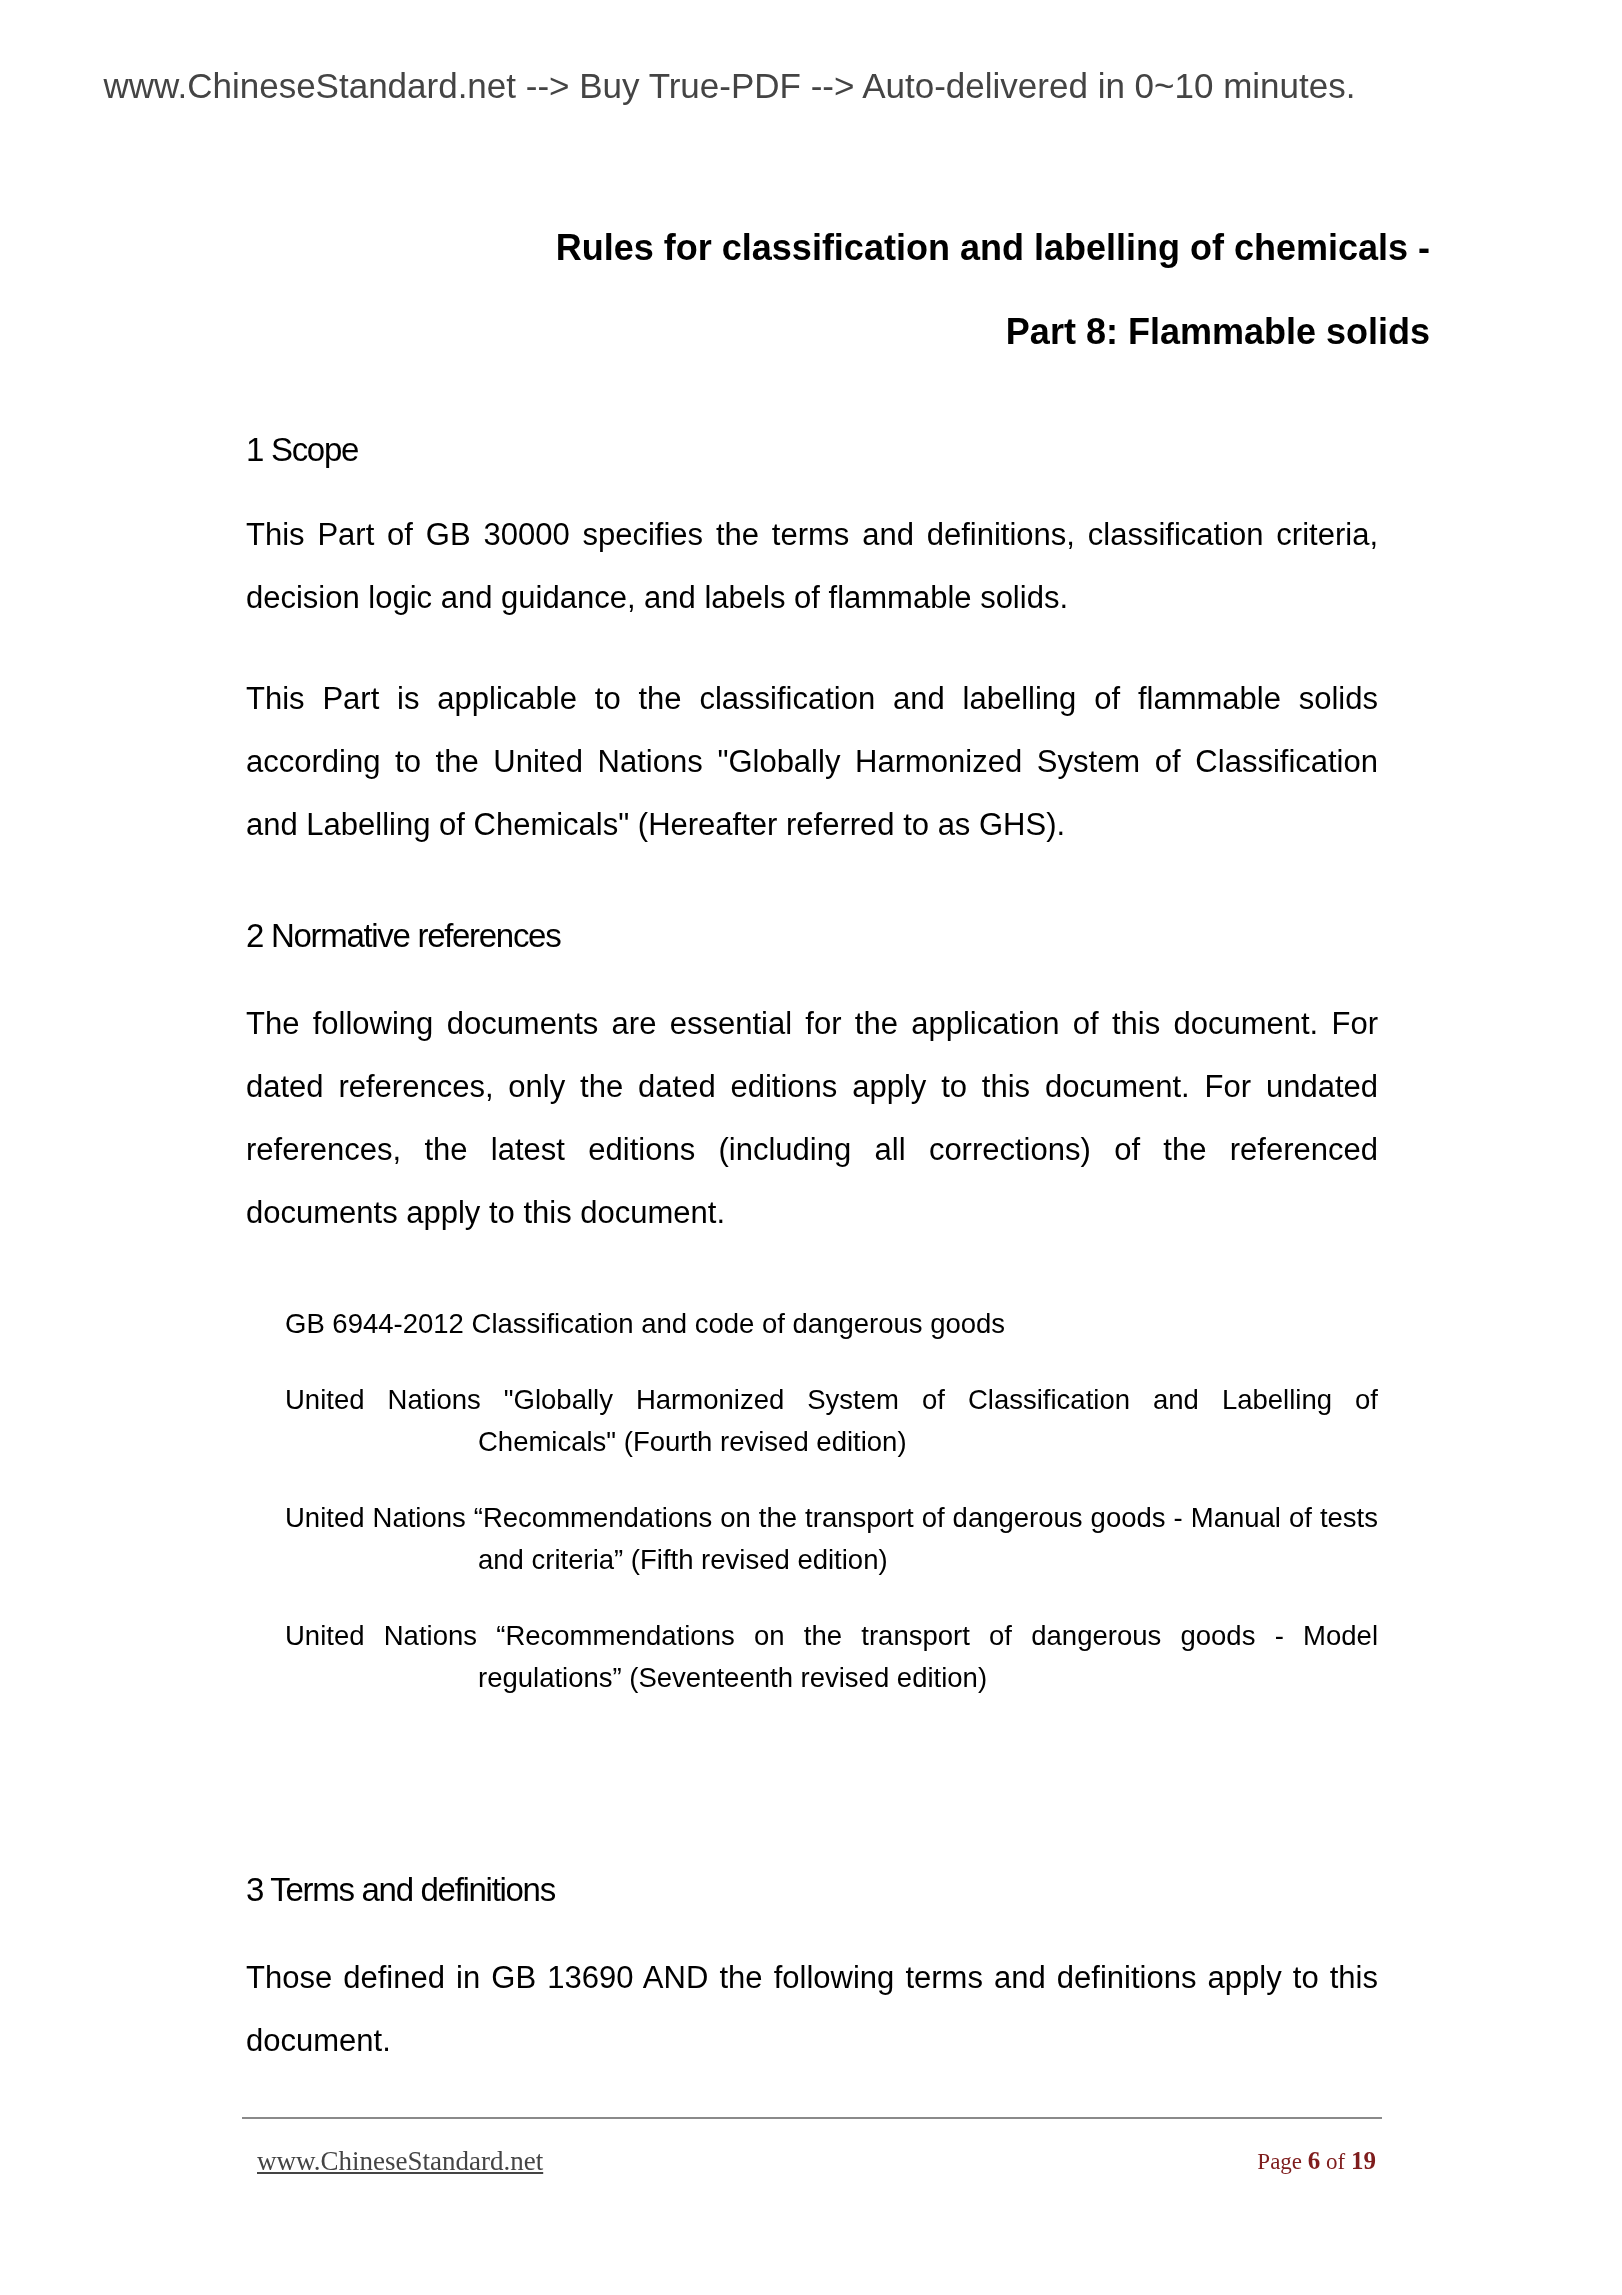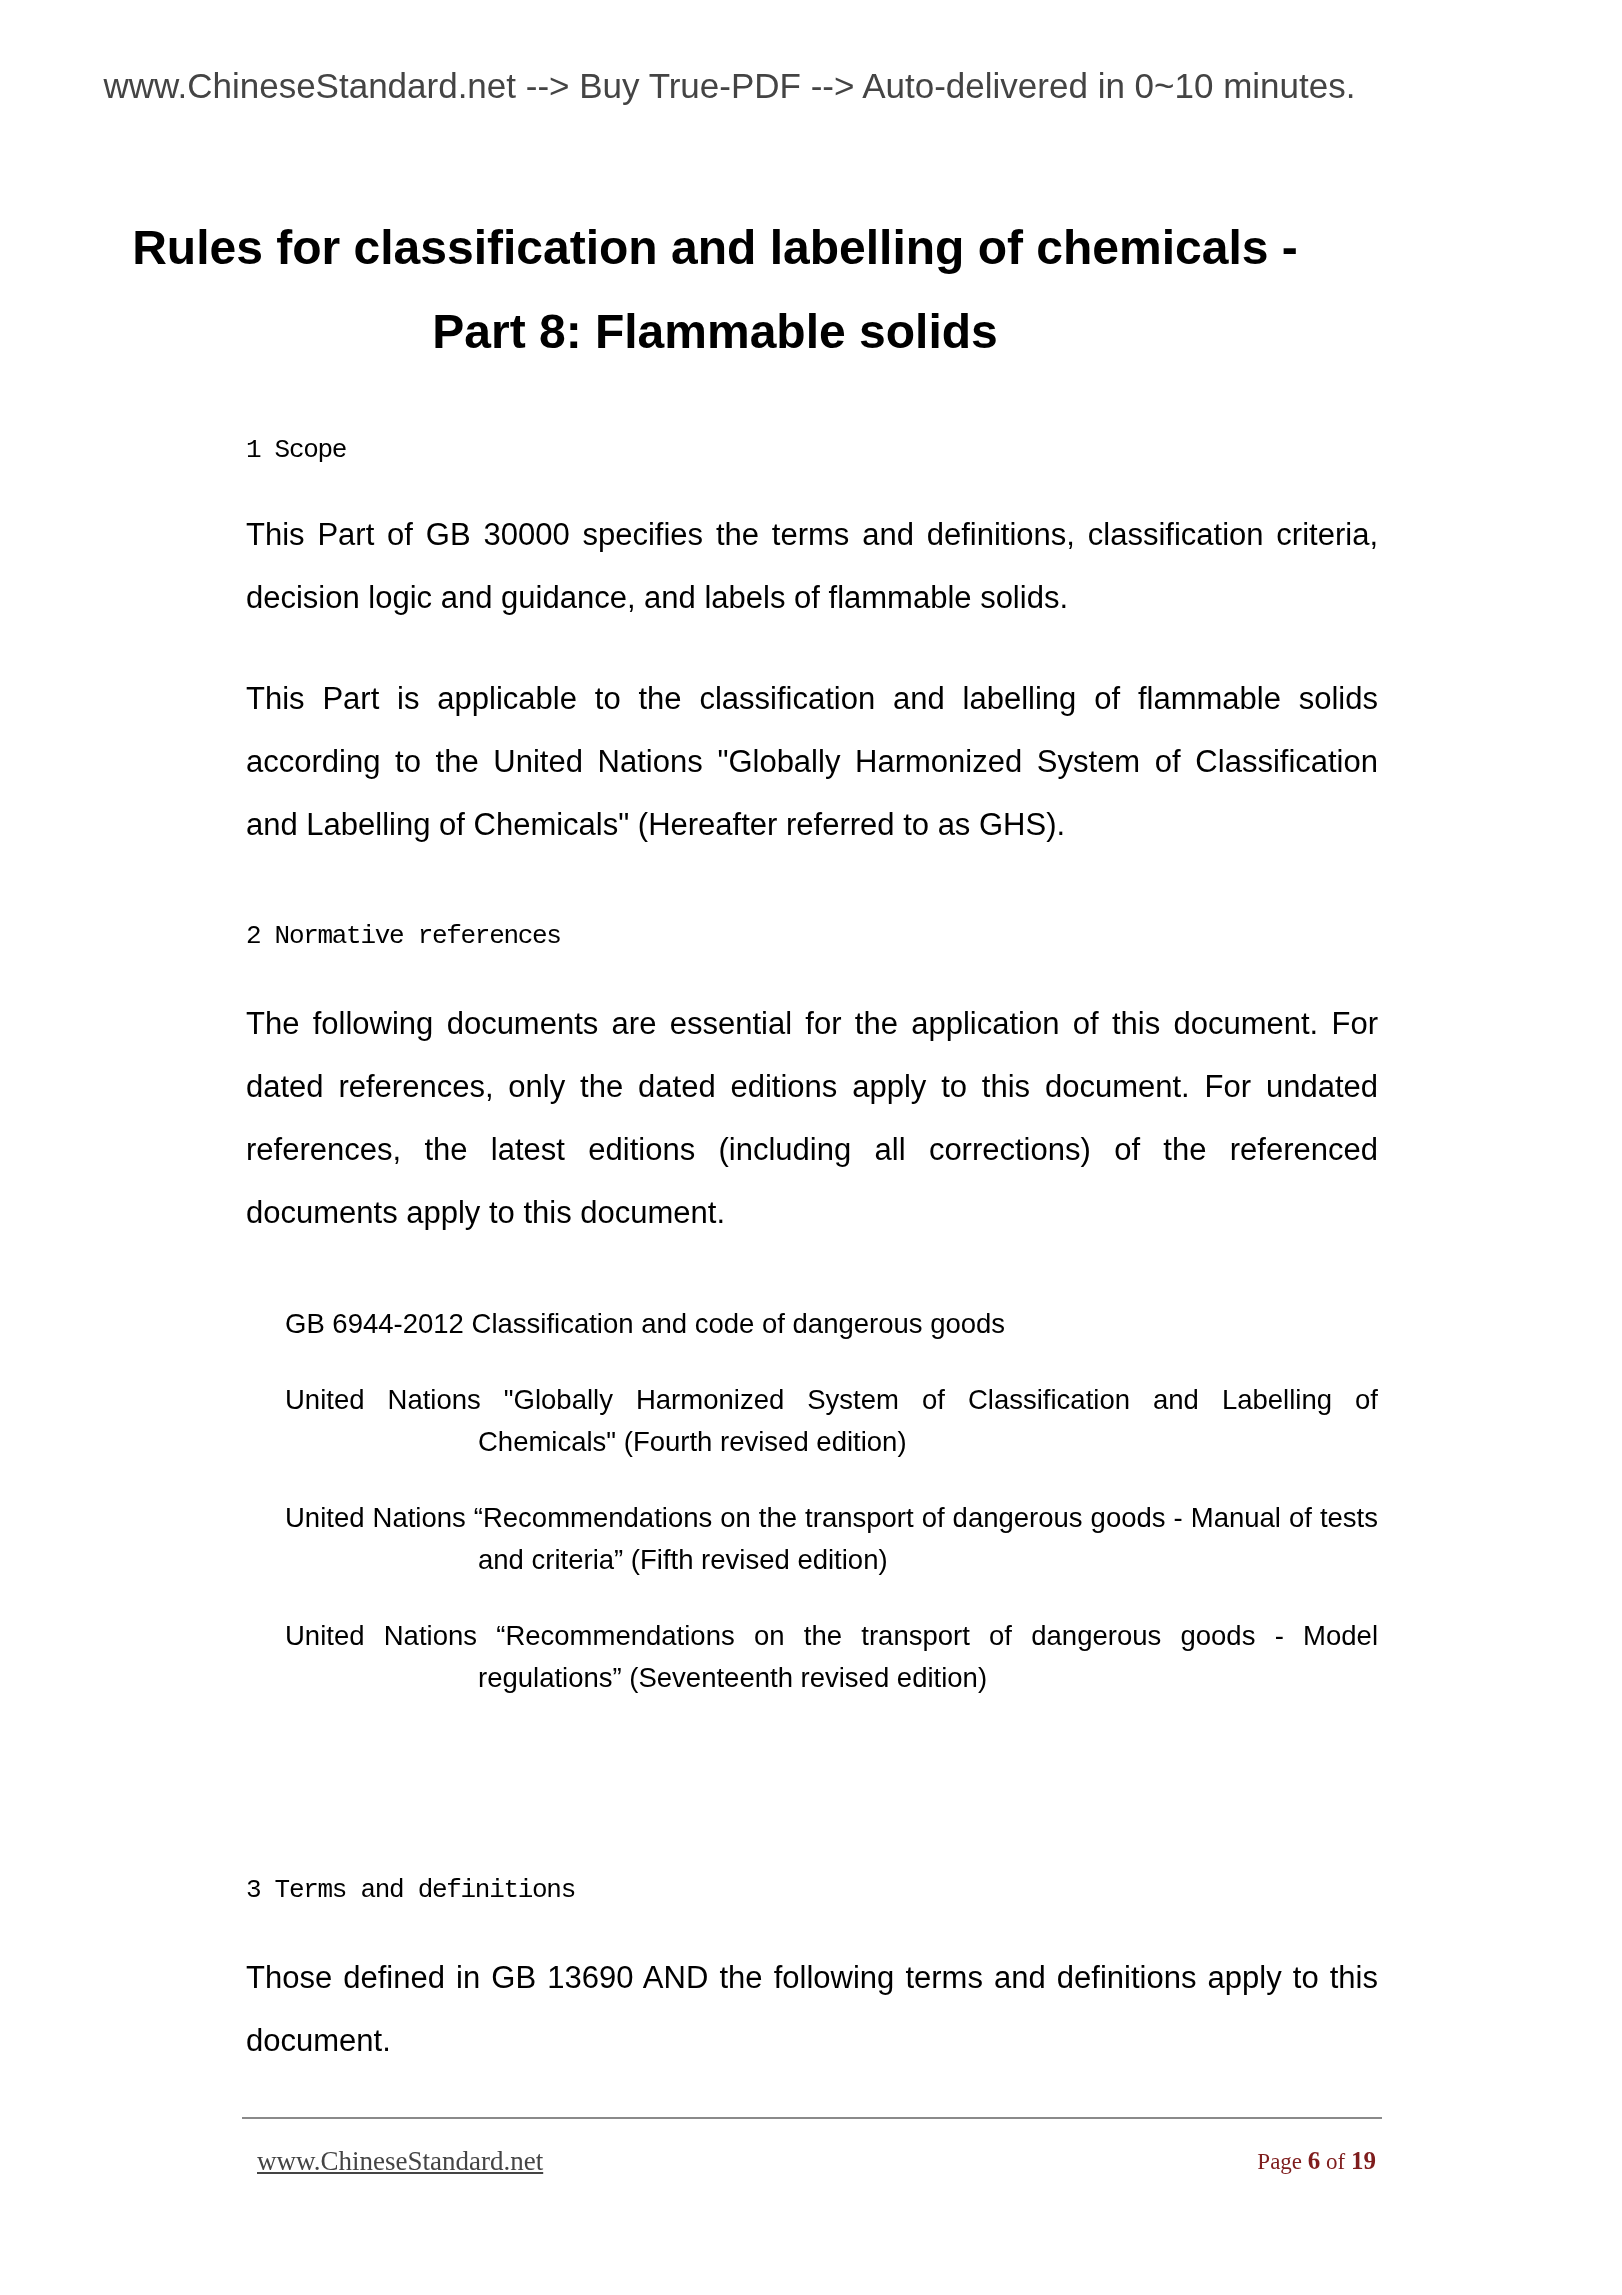--- a/index.html
+++ b/index.html
@@ -4,26 +4,26 @@
 <style>
   html, body { margin: 0; padding: 0; background: #ffffff; }
   body { width: 1623px; height: 2295px; position: relative; overflow: hidden; color: #000; }
   .abs { position: absolute; }
   .header-banner {
     left: 0; width: 1459px; top: 65px; text-align: center;
     font-family: "Liberation Sans", sans-serif; font-size: 35px; color: #444444;
     line-height: 42px; white-space: nowrap;
   }
   .doc-title {
-    left: 0; width: 1430px; text-align: center;
-    font-family: "Liberation Sans", sans-serif; font-weight: bold; font-size: 48px;
+    left: 0; width: 1430px; text-align: right;
+    font-family: "Liberation Sans", sans-serif; font-weight: bold; font-size: 36px;
     line-height: 50px; white-space: nowrap;
   }
   .section-heading {
-    left: 246px; font-family: Liberation Mono, monospace; font-size: 26px;
+    left: 246px; font-family: Liberation Sans, sans-serif; font-size: 33px;
     letter-spacing: -1.3px; line-height: 42px; white-space: nowrap;
   }
   .body-para {
     left: 246px; width: 1132px;
     font-family: "Liberation Sans", sans-serif; font-size: 31px;
     line-height: 63px; text-align: justify; text-align-last: left;
   }
   .ref-list { left: 285px; width: 1093px; top: 1269px; margin: 0; padding: 0; list-style: none; }
   .ref-item {
     font-family: "Liberation Sans", sans-serif; font-size: 27.5px; line-height: 42px;

